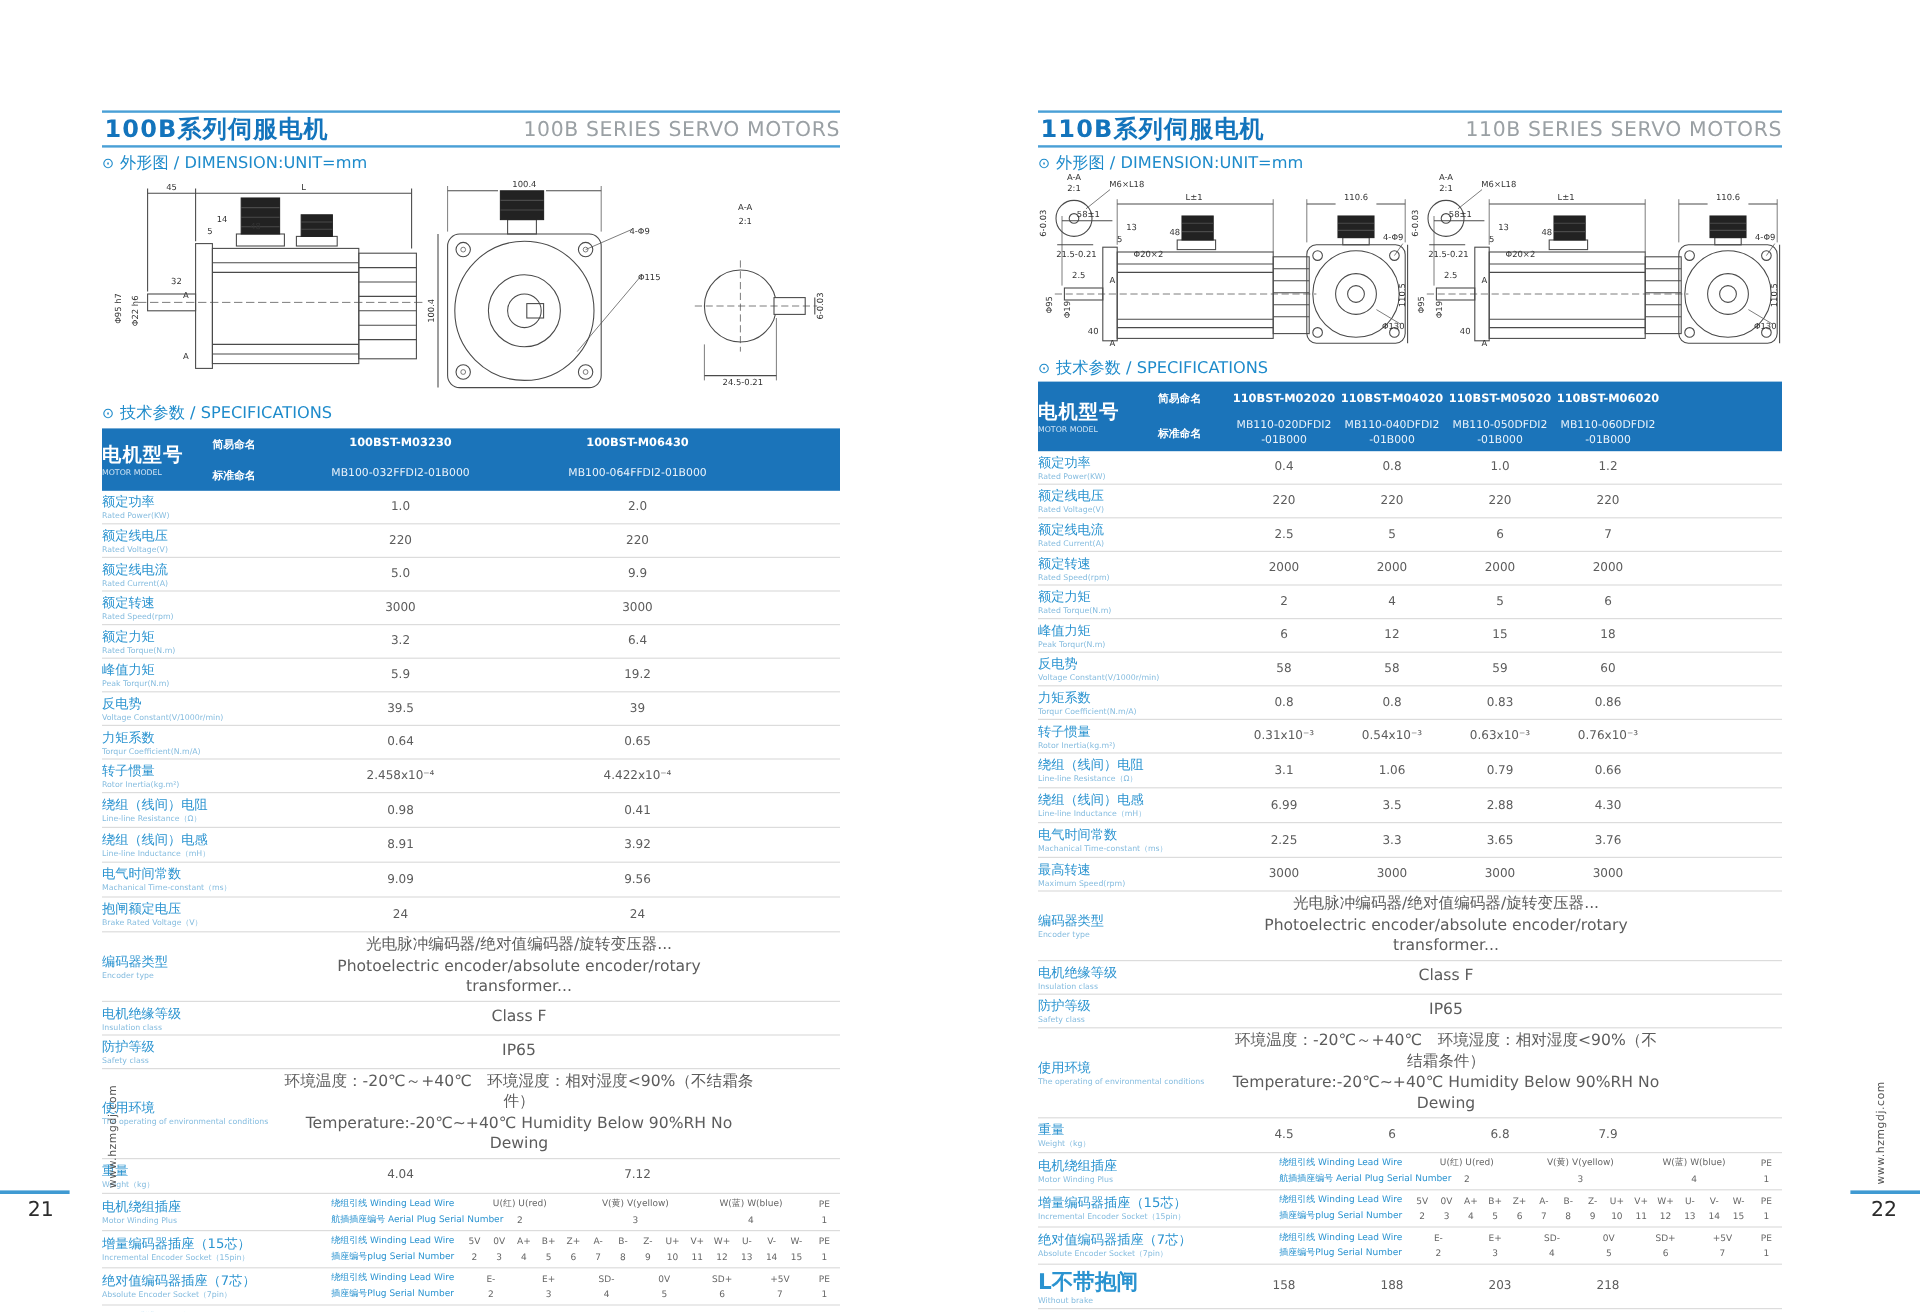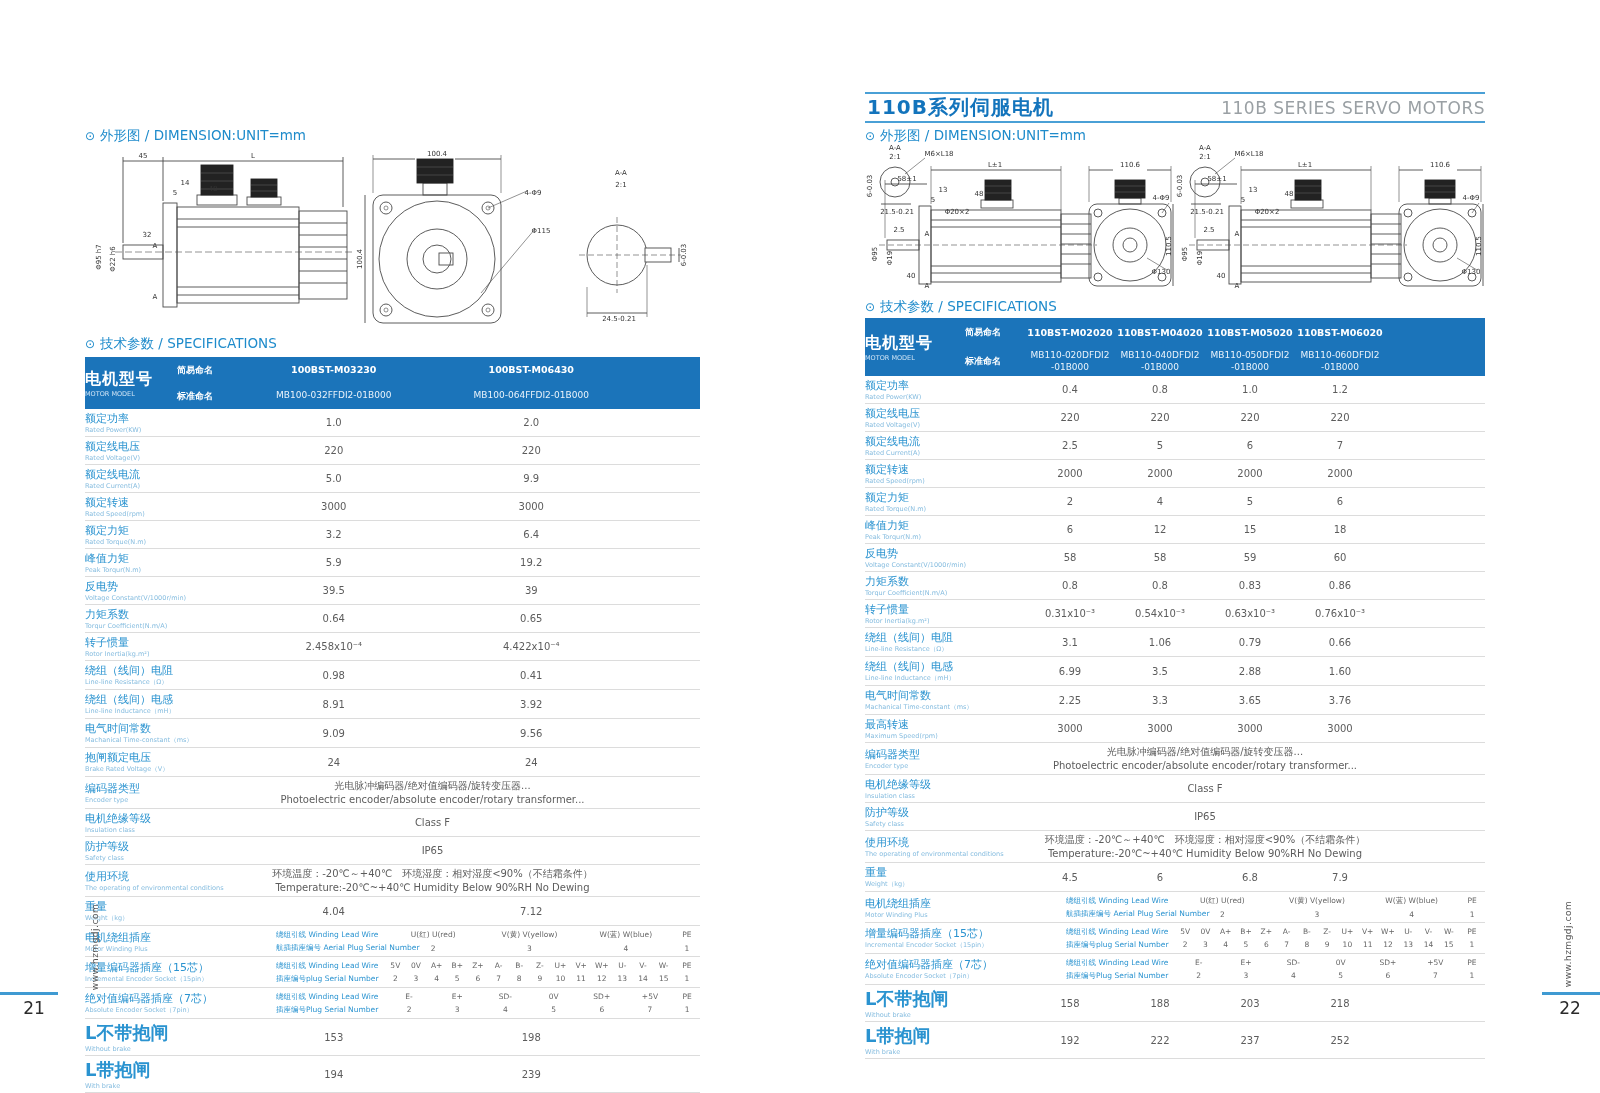--- a/index.html
+++ b/index.html
@@ -57,21 +57,21 @@
   #table-r .hgutter,#table-r .rgutter{width:100px;}
 
   .trow{display:flex;align-items:center;border-bottom:1px solid #dcdcdc;min-height:23px;padding:2px 0;}
   .rlabel{display:flex;flex-direction:column;box-sizing:border-box;}
   #table-l .rlabel{width:150px;}
   #table-r .rlabel{width:160px;}
   .rl-cn{color:#2a93d0;font-size:11px;white-space:nowrap;}
   .rl-en{color:#85bcdf;font-size:6.5px;white-space:nowrap;}
   .rvals{flex:1;display:flex;align-items:center;}
   .vcell{flex:1;text-align:center;font-size:10px;color:#5c5c5c;}
-  .rspan{flex:1;text-align:center;font-size:10px;color:#5c5c5c;white-space:pre-line;line-height:1.35;}
+  .rspan{flex:1;text-align:center;font-size:13px;color:#5c5c5c;white-space:pre-line;line-height:1.35;}
   .pinrow{min-height:26px;}
   .plabels{display:flex;flex-direction:column;justify-content:space-around;gap:3px;}
   #table-l .plabels{width:150px;}
   #table-r .plabels{width:150px;}
   .plabel{color:#2a93d0;font-size:7.5px;white-space:nowrap;padding-left:41px;}
   .pins{flex:1;display:flex;flex-direction:column;gap:4px;}
   .pinline{display:flex;align-items:center;}
   .pcell{flex:1;text-align:center;font-size:7.5px;color:#666;}
   .pcell.pe{flex:0 0 26px;}
   .lrow .rl-cn{font-size:18px;font-weight:bold;}
@@ -86,20 +86,24 @@
   #pl-l{left:0;width:58px;}
   #pl-r{left:1542px;width:58px;}
   .pagenum{position:absolute;top:998px;font-size:17px;color:#2b2b2b;width:40px;text-align:center;}
   #pn-l{left:14px;}
   #pn-r{left:1550px;}
 </style>
 </head>
 <body>
 
 <div class="page" id="page-left">
+  <div class="band">
+    <span class="title-cn">100B系列伺服电机</span>
+    <span class="title-en">100B SERIES SERVO MOTORS</span>
+  </div>
 
   <div class="sec" id="dim-sec-l">
     <span class="bullet">⊙</span>
     <span>外形图 / DIMENSION:UNIT=mm</span>
   </div>
 
   <div class="drawing" id="drawing-l">
     <svg viewBox="0 0 615 184" width="615" height="184">
       <defs>
         <pattern id="hatchL" width="4" height="4" patternUnits="userSpaceOnUse" patternTransform="rotate(45)">
@@ -865,21 +869,21 @@
       </div>
       <div class="trow">
         <div class="rlabel">
           <div class="rl-cn">绕组（线间）电感</div>
           <div class="rl-en">Line-line Inductance（mH）</div>
         </div>
         <div class="rvals">
           <div class="vcell">6.99</div>
           <div class="vcell">3.5</div>
           <div class="vcell">2.88</div>
-          <div class="vcell">1.60</div>
+          <div class="vcell">4.30</div>
         </div>
         <div class="rgutter"></div>
       </div>
       <div class="trow">
         <div class="rlabel">
           <div class="rl-cn">电气时间常数</div>
           <div class="rl-en">Machanical Time-constant（ms）</div>
         </div>
         <div class="rvals">
           <div class="vcell">2.25</div>

